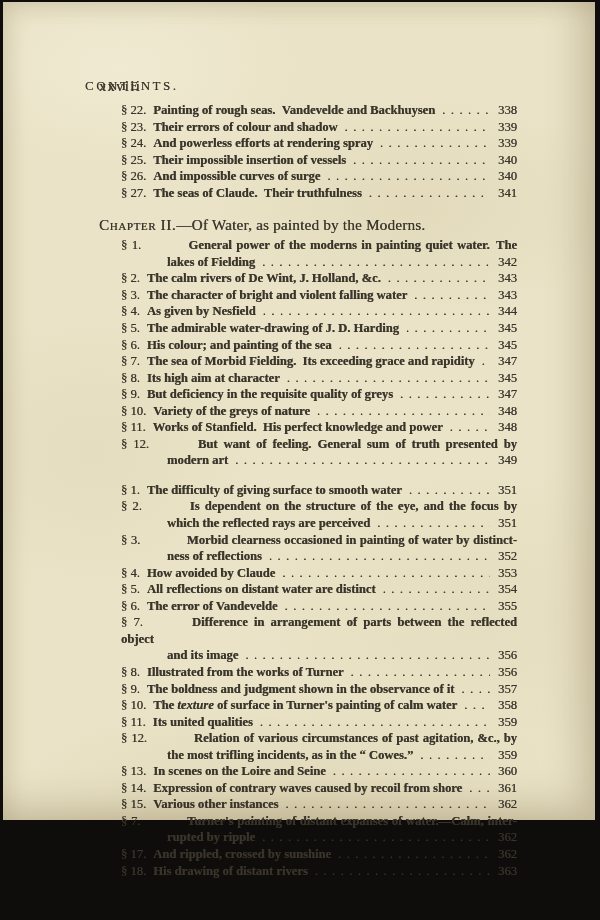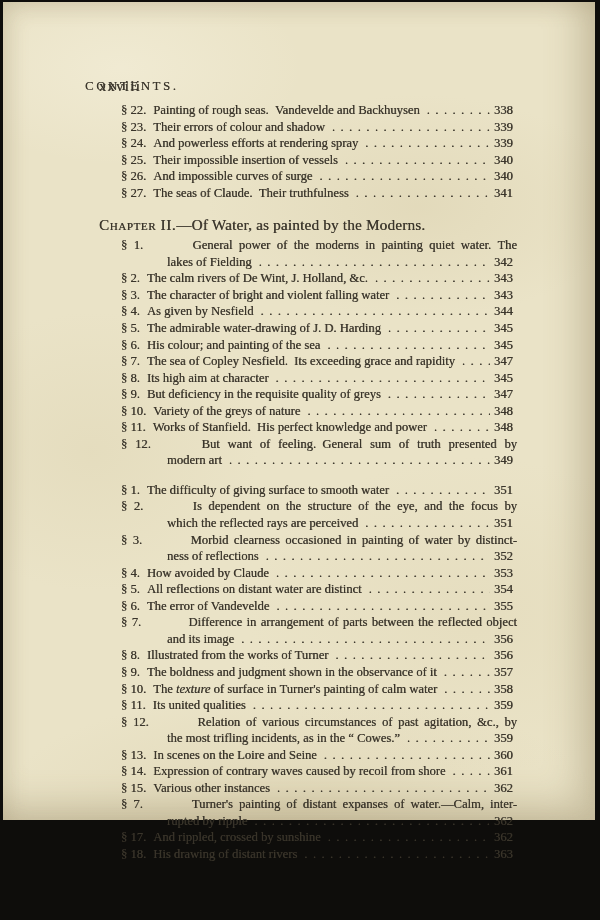--- a/index.html
+++ b/index.html
@@ -39,27 +39,27 @@
     font-size: 12.6px; line-height: 16.55px;
   }
   .section:not(:first-child) { margin-top: 13px; }
 
   .chapter-heading { margin: 0 0 2px 2px; font-size: 15.2px; line-height: 21px; letter-spacing: .2px; }
   .chap-label { font-variant: small-caps; letter-spacing: .6px; }
 
   .entry { margin-left: 24px; }
   .line { display: flex; align-items: baseline; }
   .num { white-space: nowrap; margin-right: 7px; }
-  .txt { white-space: nowrap; }
+  .txt { white-space: nowrap; font-weight: bold; }
   .leader { flex: 1 1 auto; min-width: 0; overflow: hidden; white-space: nowrap; margin: 0 4px 0 7px; }
   .leader::after {
     content: "......................................................................";
     letter-spacing: 5.6px; font-size: 12px;
   }
-  .pg { white-space: nowrap; min-width: 23px; text-align: left; }
+  .pg { white-space: nowrap; min-width: 23px; text-align: right; }
 
   .line.first.justified { display: block; text-align: justify; text-align-last: justify; }
   .line.first.justified .txt { white-space: normal; margin-left: 36px; }
   .line.cont { padding-left: 46px; }
 </style>
 </head>
 <body>
 
 <div class="scan">
   <div class="paper">
@@ -182,21 +182,21 @@
       <span class="num">§ 6.</span>
       <span class="txt">His colour; and painting of the sea</span>
       <span class="leader"></span>
       <span class="pg">345</span>
     </div>
 
   </div>
           <div class="entry">
     <div class="line first">
       <span class="num">§ 7.</span>
-      <span class="txt">The sea of Copley Nesfield. Its exceeding grace and rapidity</span>
+      <span class="txt">The sea of Morbid Fielding. Its exceeding grace and rapidity</span>
       <span class="leader"></span>
       <span class="pg">347</span>
     </div>
 
   </div>
           <div class="entry">
     <div class="line first">
       <span class="num">§ 8.</span>
       <span class="txt">Its high aim at character</span>
       <span class="leader"></span>

